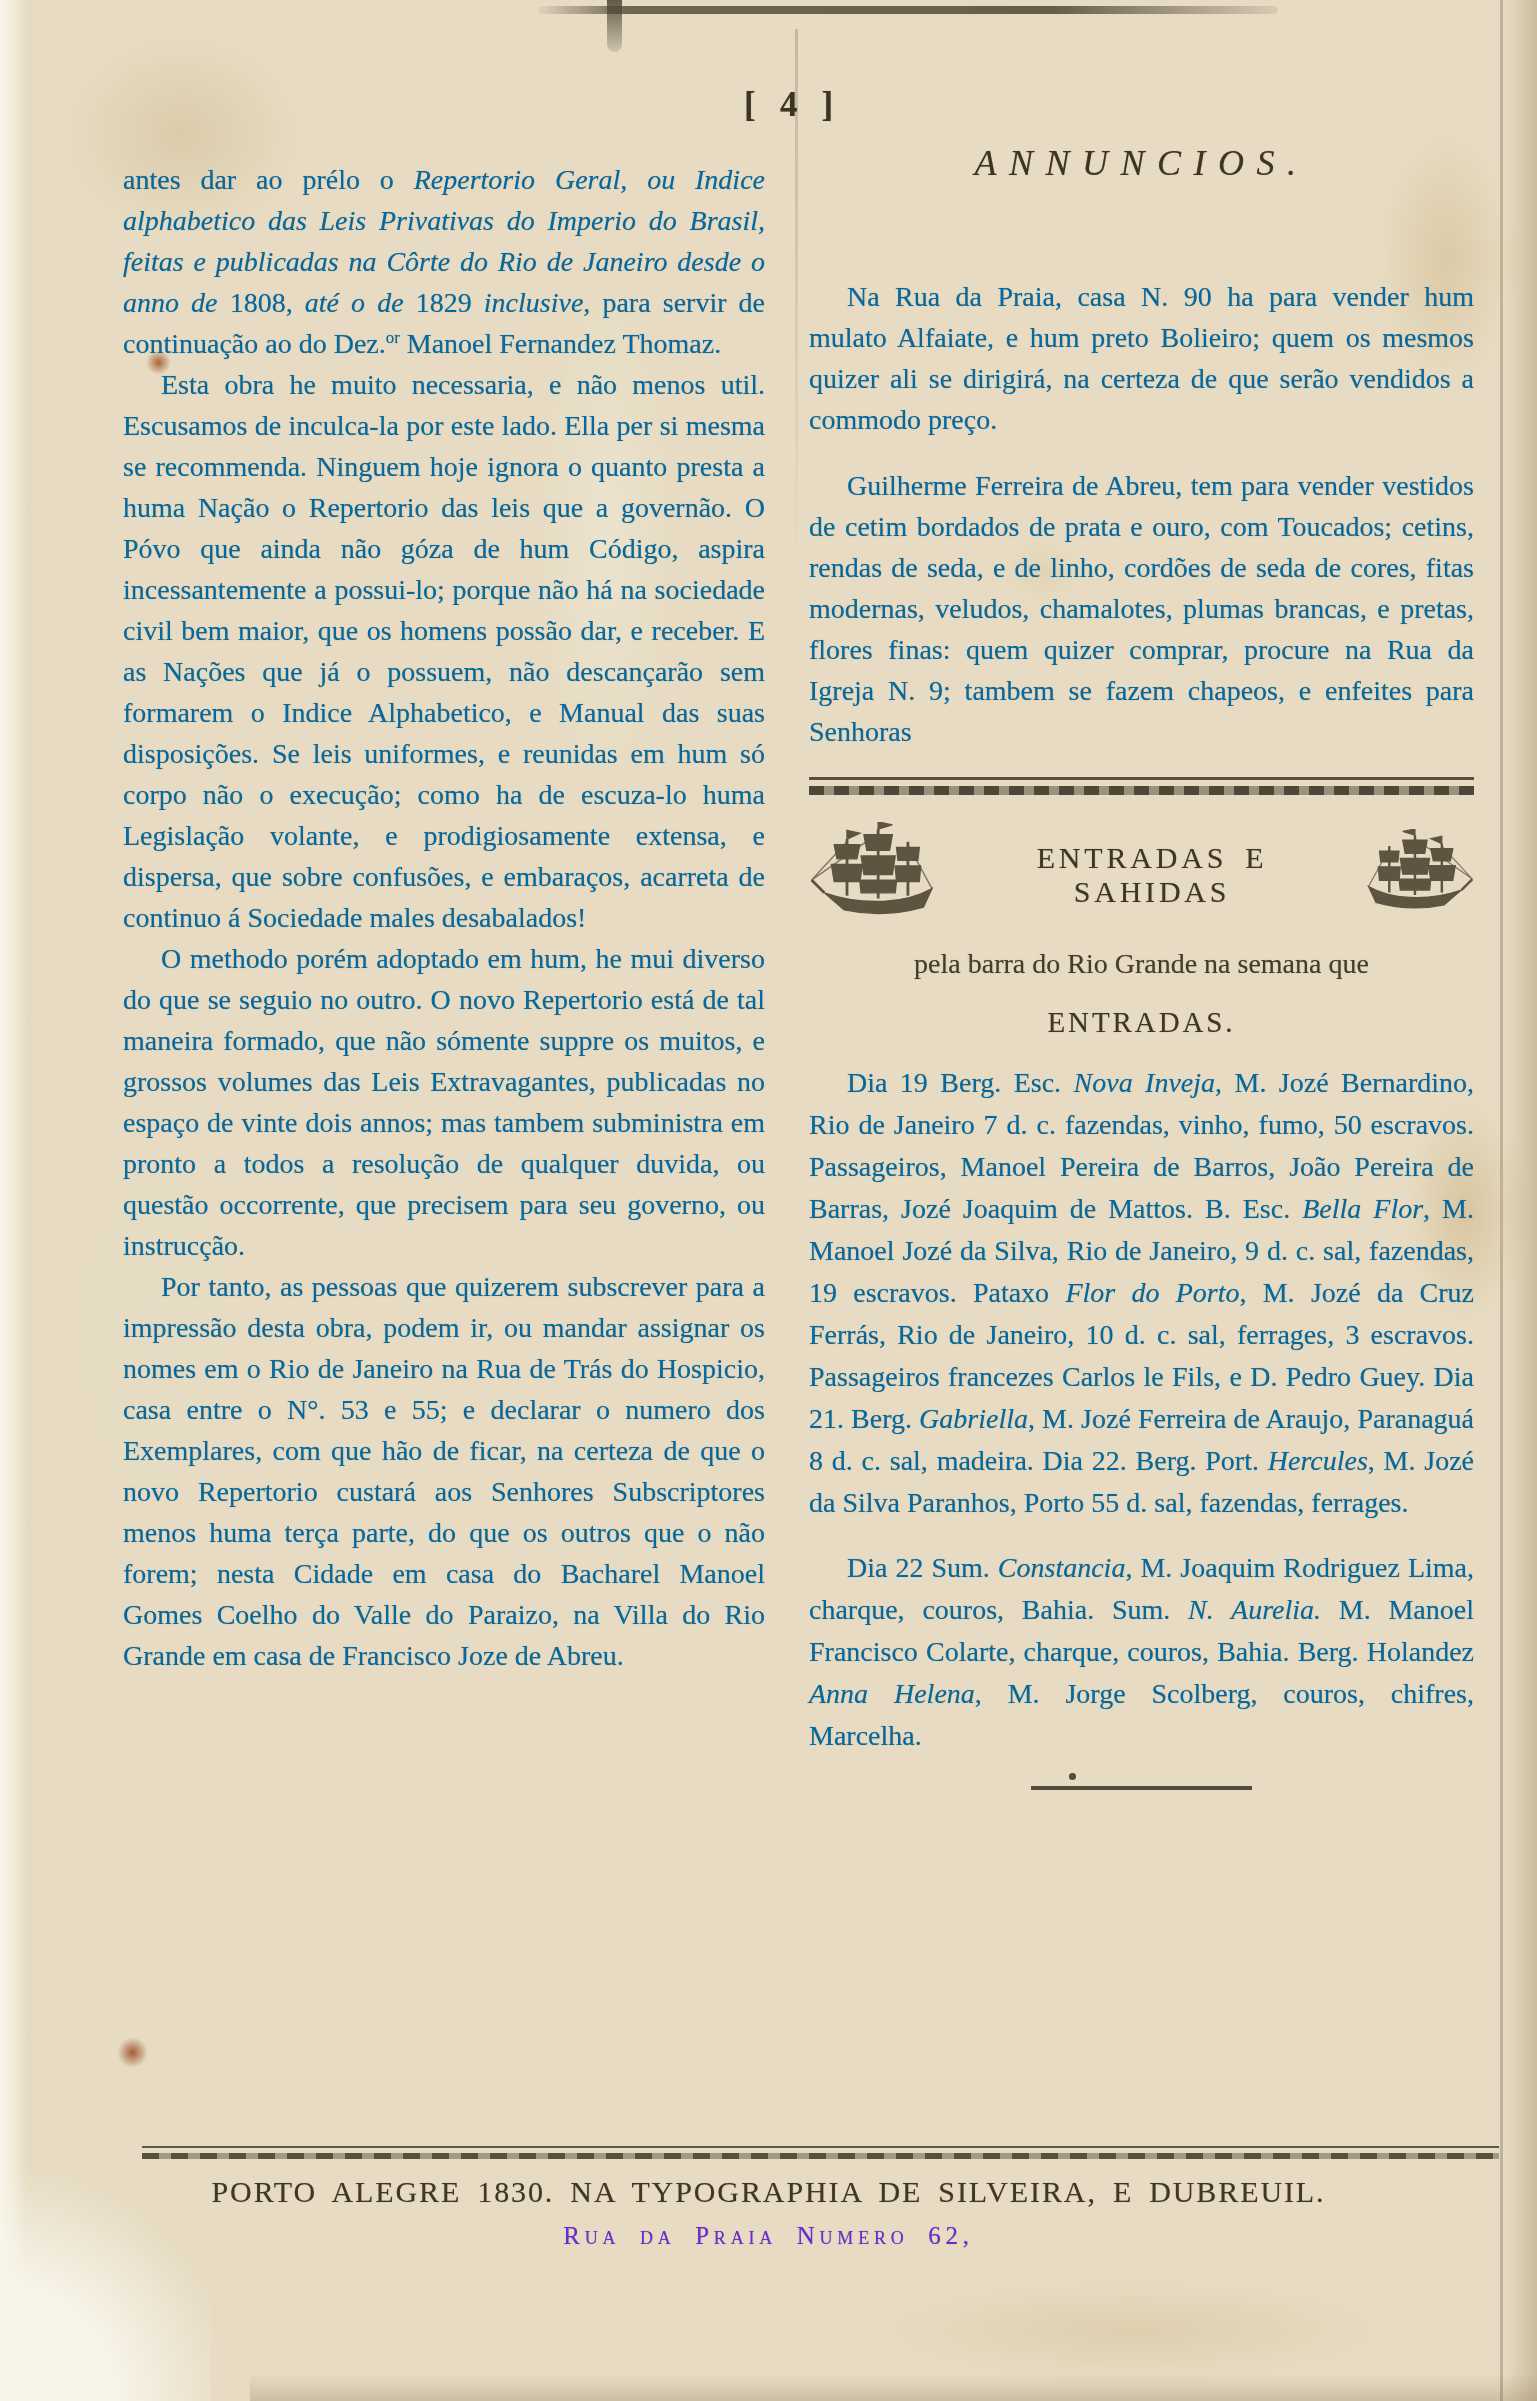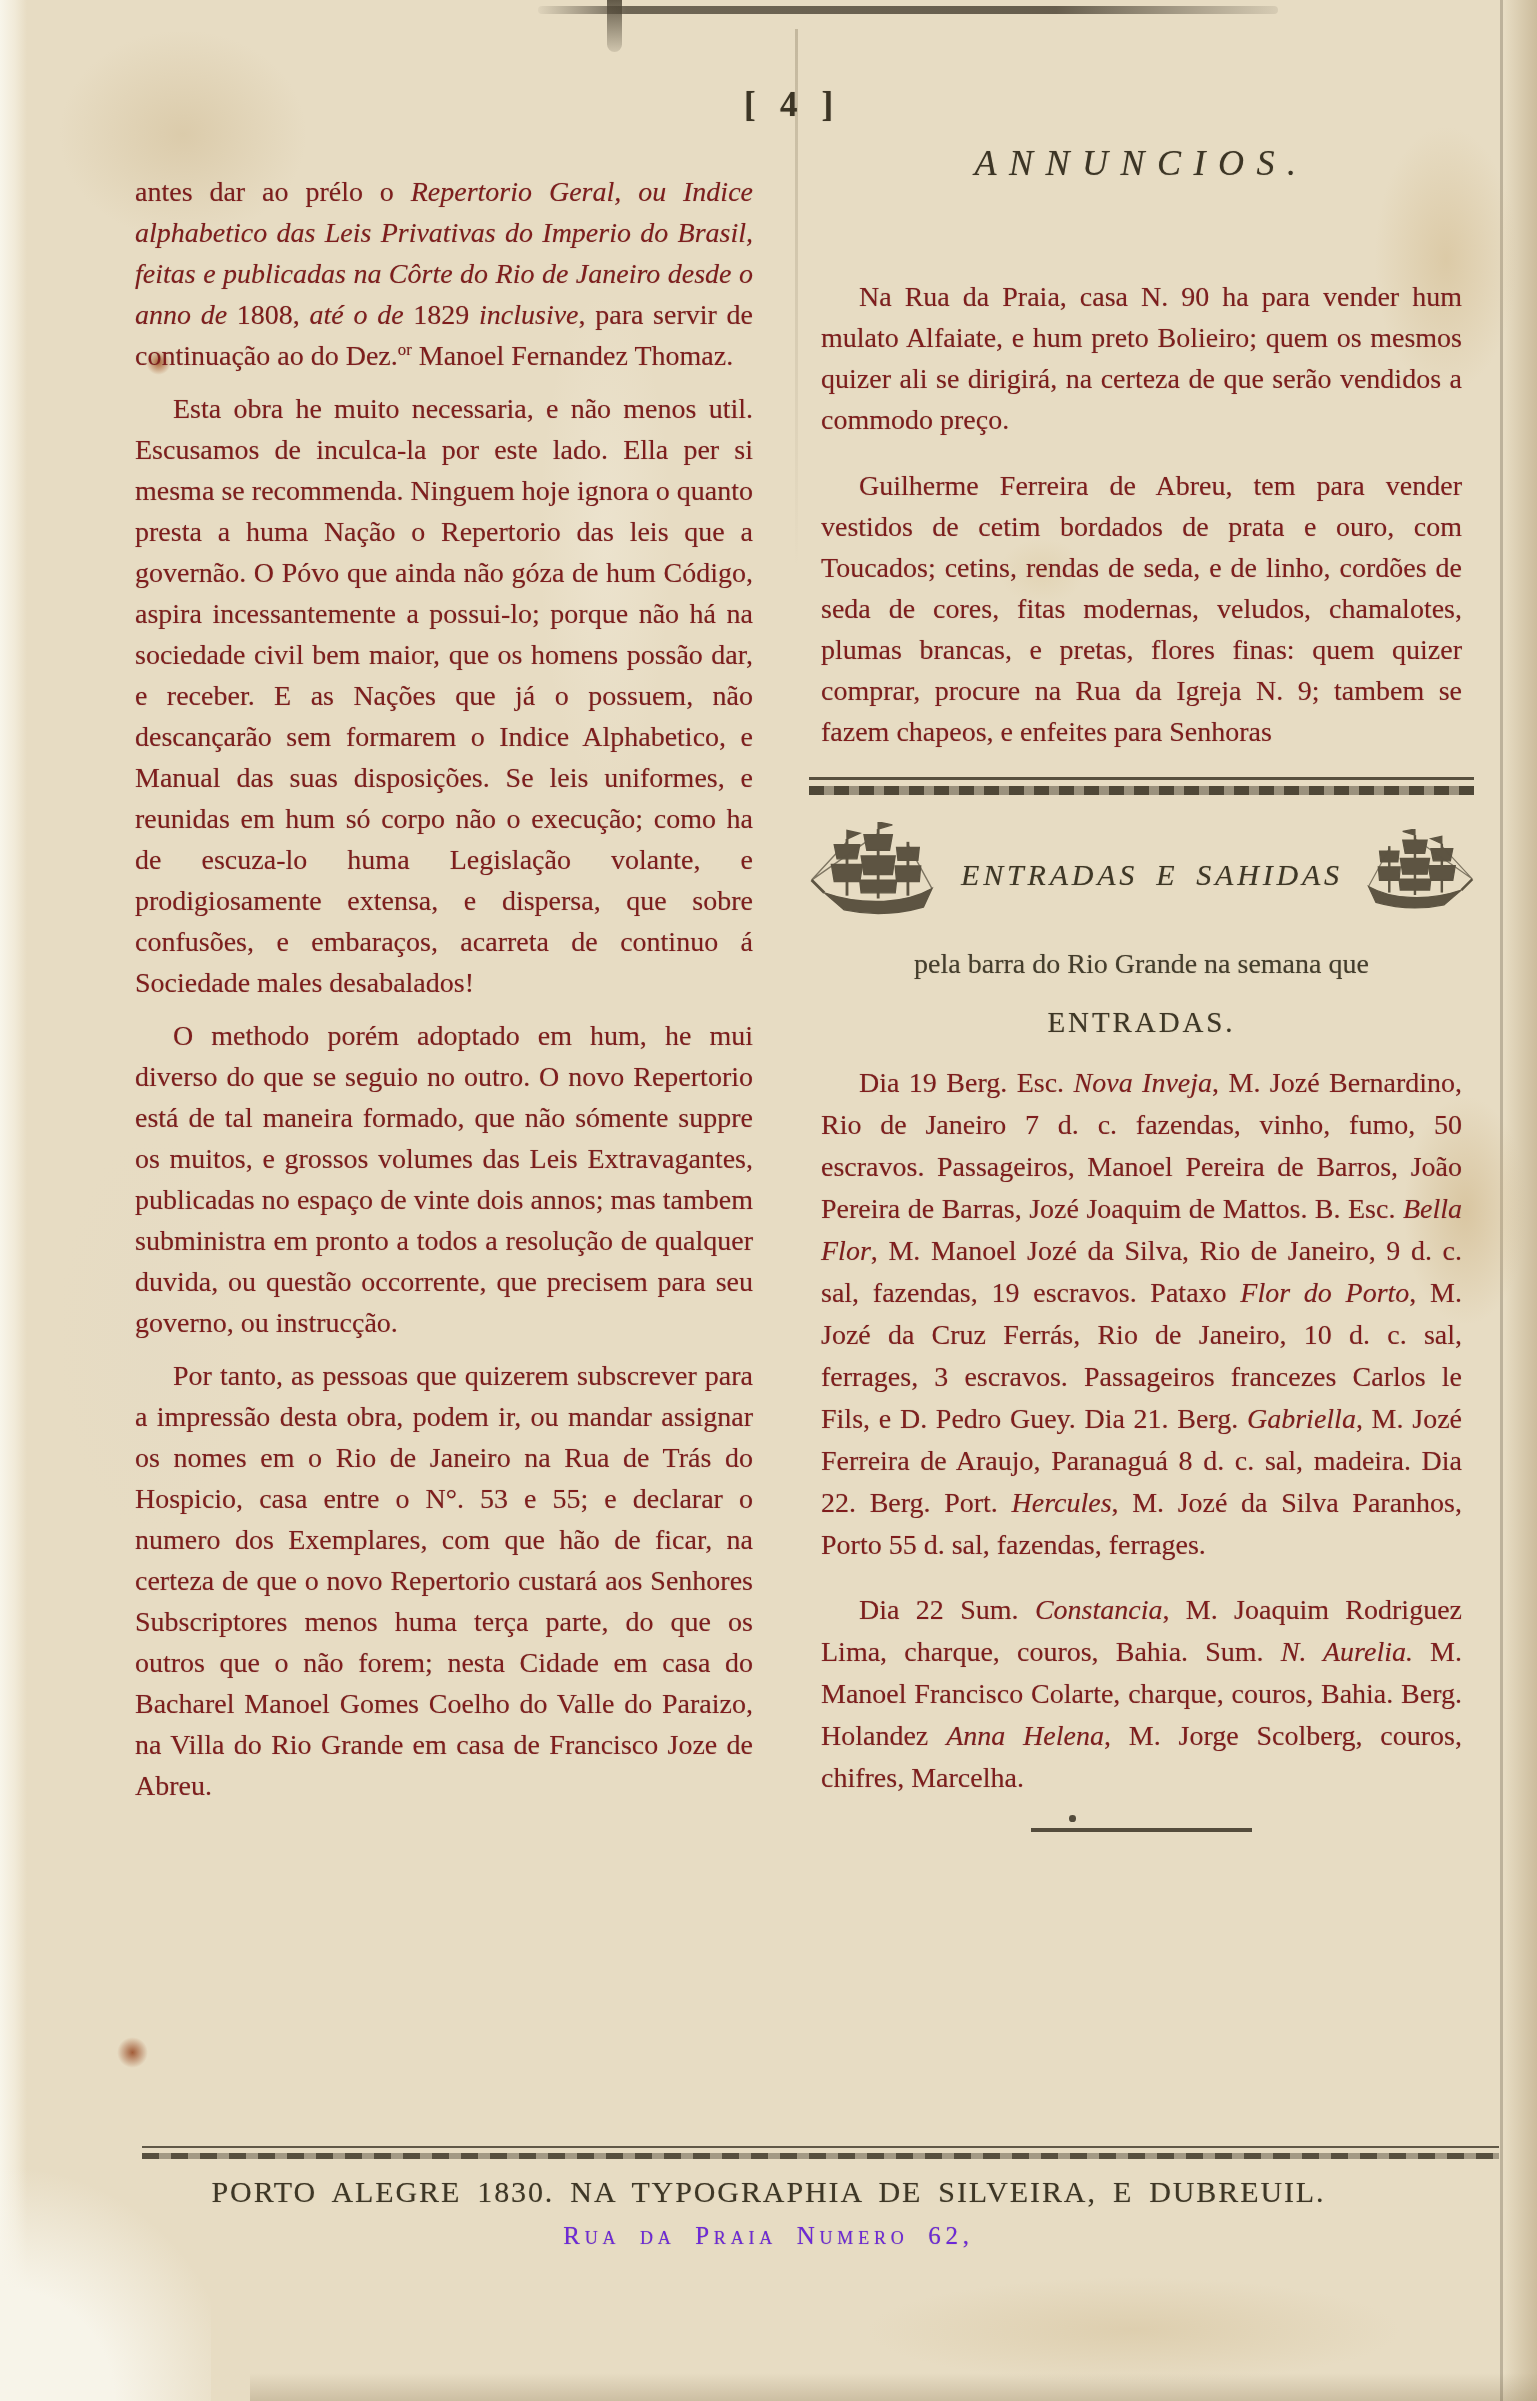--- a/index.html
+++ b/index.html
@@ -46,33 +46,33 @@
   .s8{left:538px;top:288px;width:134px;height:500px;background:radial-gradient(ellipse,rgba(240,233,215,.55),transparent 70%);}
   .s9{left:999px;top:538px;width:86px;height:67px;background:radial-gradient(ellipse,rgba(222,206,170,.6),transparent 70%);}
 
   
   .page-number{position:absolute;left:711px;top:85px;width:163px;text-align:center;
     font-size:35px;font-weight:bold;letter-spacing:7.7px;color:#3c3525;}
 
   
   .col-left{position:absolute;left:123px;top:159px;width:642px;}
   .col-right{position:absolute;left:809px;top:142px;width:665px;}
-  .body-par{margin:12px;font-size:28px;line-height:41px;text-align:justify;text-indent:38px;color:#7f1d1d;}
+  .body-par{margin:0;font-size:28px;line-height:41px;text-align:justify;text-indent:38px;color:#0369a1;}
   .body-par.first{text-indent:0;}
   .it{font-style:italic;}
   sup{font-size:.6em;line-height:0;}
 
   
   .annuncios{margin:0 0 92px 0;text-align:center;font-style:italic;font-weight:normal;
     font-size:36px;letter-spacing:12.5px;color:#3c3525;}
   .ad{margin-bottom:25px;}
   .rule-double{margin-top:17.3px;border-top:3.8px solid rgba(62,55,40,.85);}
   .rule-double::after{content:"";display:block;margin-top:5.8px;height:9.6px;
     background:repeating-linear-gradient(90deg,rgba(62,55,40,.9) 0 15.4px,rgba(62,55,40,.45) 15.4px 25px);}
-  .ship-header{margin-top:27px;display:flex;align-items:center;gap:5.8px;font-style:italic;}
+  .ship-header{margin-top:27px;display:flex;align-items:center;gap:5.8px;}
   .ship-icon{flex:0 0 auto;opacity:.88;}
   .ship-icon.flip svg{transform:scaleX(-1);}
   .ship-title{flex:1;text-align:center;font-size:30px;letter-spacing:3.8px;word-spacing:6.7px;color:#3e3726;}
   .subtitle{margin:8px;text-align:center;font-size:28px;line-height:39px;color:#443d2c;}
   .subtitle.firstline{margin-top:15.4px;}
   .subhead{margin:23px 0 0 0;text-align:center;font-weight:normal;font-size:29px;letter-spacing:2.9px;color:#3e3726;}
   .list{margin-top:23px;line-height:42px;}
   .end-rule{position:relative;width:221px;height:3.8px;margin:29px auto 0 auto;background:rgba(58,51,37,.85);}
   .end-rule::before{content:"";position:absolute;left:38px;top:-12.5px;width:6.7px;height:6.7px;border-radius:50%;background:rgba(58,51,37,.85);}
 

